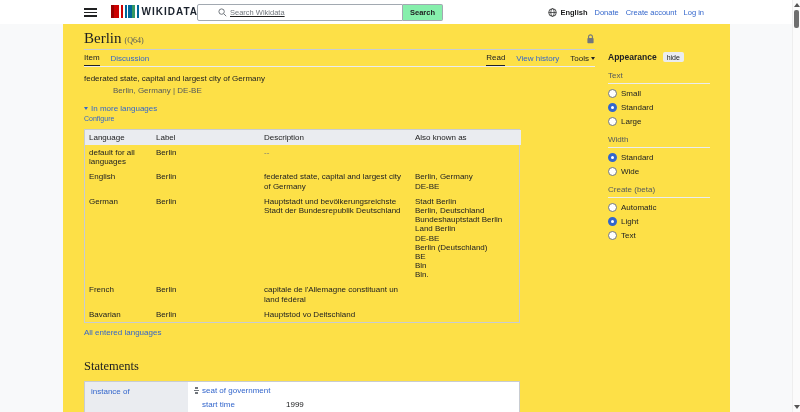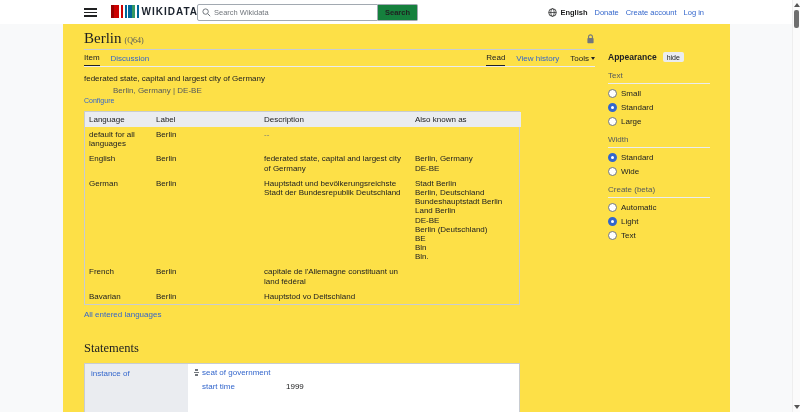--- a/index.html
+++ b/index.html
@@ -17,26 +17,26 @@
   .topbar { position:absolute; top:0; left:0; width:800px; height:24px; background:#fff; z-index:5; }
   .hamburger { position:absolute; left:84px; top:8px; width:13px; height:9px;
     display:flex; flex-direction:column; justify-content:space-between; cursor:pointer; }
   .hamburger span { display:block; height:1.6px; background:#202122; }
   .logo { position:absolute; left:111px; top:5px; display:flex; align-items:center; gap:3px; cursor:pointer; }
   .logo-bars { display:flex; height:13px; }
   .logo-bars i { display:block; height:13px; }
   .logo-text { font-weight:bold; font-size:10px; letter-spacing:1px; color:#1b222d; }
 
   .search-wrap { position:absolute; left:197px; top:4px; height:17px; display:flex; }
-  .search-input { width:181px; border:1px solid #a2a9b1; border-radius:2px 0 0 2px;
-    background:#fff; display:flex; align-items:center; padding-left:4px; gap:3px; }
+  .search-input { width:206px; border:1px solid #a2a9b1; border-radius:2px 0 0 2px;
+    background:#fff; display:flex; align-items:center; padding-left:20px; gap:3px;text-decoration:underline; }
   .search-input input { border:none; outline:none; flex:1; font-size:7.5px; height:100%;
     font-family:inherit; color:#202122; background:transparent; }
   .search-input input::placeholder { color:#72777d; }
-  .search-btn { border:1px solid #a2a9b1; border-left:none; background:#15803d; color:#202122;
+  .search-btn { border:1px solid #a2a9b1; border-left:none; background:#86efac; color:#202122;
     font-weight:bold; font-size:7.5px; padding:0 7px; display:flex; align-items:center;
     border-radius:0 2px 2px 0; cursor:pointer; }
 
   .top-links { position:absolute; right:96px; top:0; height:24px; display:flex; align-items:center; gap:7px; font-size:7.5px; }
   .lang-btn { display:flex; align-items:center; gap:2px; font-weight:bold; color:#202122; cursor:pointer; }
 
   
   .card { position:absolute; left:63px; top:24px; width:667px; height:388px; background:#fde047; overflow:hidden; }
   .main { position:absolute; left:21px; top:6px; width:511px; }
 
@@ -180,20 +180,24 @@
         <span class="tab tools-tab">
           <span>Tools</span>
           <span class="caret-down"></span>
         </span>
       </div>
     </div>
 
     <div class="desc">federated state, capital and largest city of Germany</div>
     <div class="alias-line">Berlin, Germany | DE-BE</div>
 
+    <div class="more-langs">
+      <span class="caret-down"></span>
+      <span>In more languages</span>
+    </div>
     <div class="configure">Configure</div>
 
     <div class="langs-wrap">
       <table class="langs">
         <colgroup>
             <col style="width:67px">
             <col style="width:108px">
             <col style="width:151px">
             <col style="width:110px">
           </colgroup>

